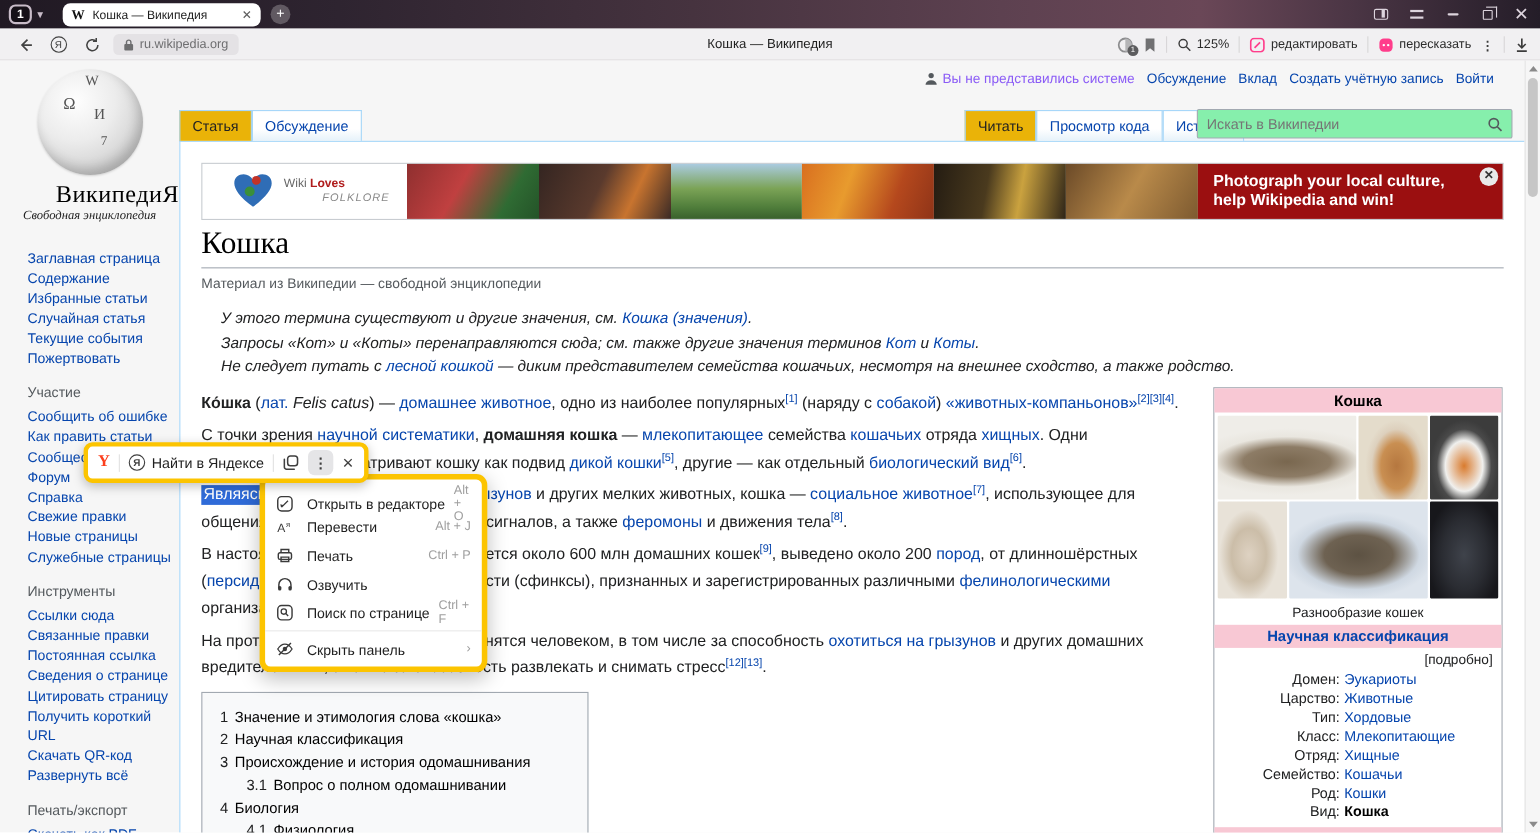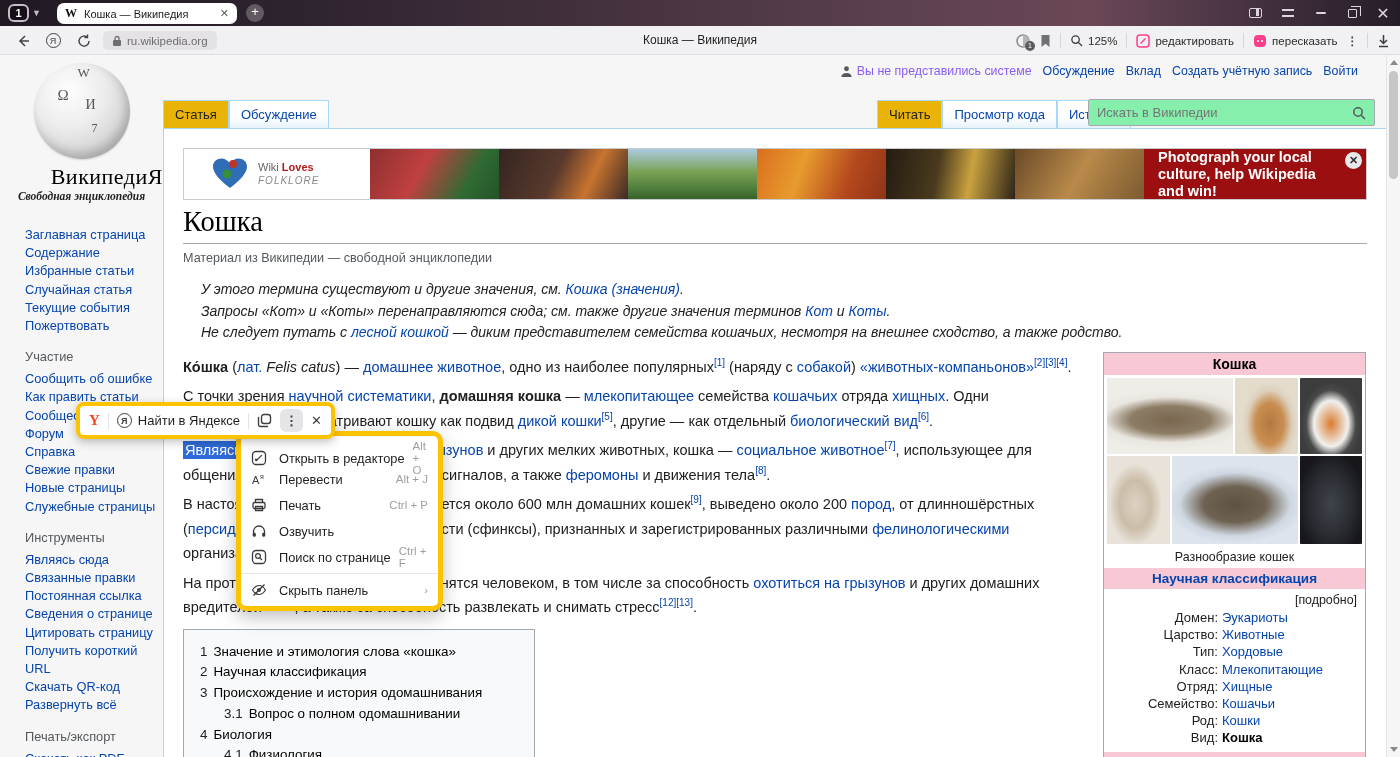--- a/index.html
+++ b/index.html
@@ -48,21 +48,21 @@
     border-left:1px solid #a7d7f9; border-top:1px solid #a7d7f9; }
 
   
   #sidebar { position:absolute; left:0; top:0; width:163px; height:702px; font-size:13px; }
   #globe { margin:8px auto 0; width:96px; height:96px; border-radius:50%;
     background:radial-gradient(circle at 36% 30%, #fefefe 0%, #ececec 40%, #d4d4d4 70%, #b9b9b9 100%);
     box-shadow:inset -4px -6px 10px rgba(0,0,0,.18), 0 1px 2px rgba(0,0,0,.15); position:relative;
     font-family:"Liberation Serif",serif; color:#555; }
   #globe span { position:absolute; }
   #wordmark { text-align:right; font-family:"Liberation Serif",serif; font-size:22px; color:#000; margin-top:5px; letter-spacing:.5px; }
-  #tagline { text-align:center; font-family:"Liberation Serif",serif; font-style:italic; font-size:11.5px; color:#222;font-weight:bold; }
+  #tagline { text-align:center; font-family:"Liberation Serif",serif; font-style:italic; font-size:11.5px; color:#222; }
   .navblock { margin:24px 0 0 25px; list-style:none; }
   .navblock li { line-height:18.2px; }
   .navblock a { color:#0645ad; text-decoration:none; font-size:12.8px; }
   .navhead { margin:14px 0 6px 25px; color:#54595d; font-size:12.8px; }
   .navblock.tight { margin-top:6px; }
   .wrap2 { width:118px; }
 
   
   #user-row { position:absolute; right:28px; top:9px; display:flex; align-items:center; gap:11px; font-size:12.4px; }
   #user-row .note { color:#8b5cf6; display:flex; align-items:center; gap:4px; }
@@ -78,30 +78,30 @@
   #wiki-search { position:absolute; left:1088px; top:44px; width:287px; height:27px; border:1px solid #a2a9b1;
     border-radius:2px; background:#86efac; display:flex; align-items:center; }
   #wiki-search input { flex:1; border:none; outline:none; font-size:13px; color:#444; padding:0 8px; background:transparent; font-family:"Liberation Sans",sans-serif; }
   #wiki-search .mag { margin-right:8px; color:#54595d; }
 
   
   #banner { position:absolute; left:183px; top:93px; width:1184px; height:52px; border:1px solid #c8ccd1; background:#fff; display:flex; }
   #banner-logo { width:186px; display:flex; align-items:center; gap:10px; padding-left:28px; }
   #banner-logo .txt { font-size:11px; color:#666; line-height:13px; }
   #banner-logo .loves { color:#b01c1c; font-weight:bold; }
-  #banner-logo .folk { font-style:italic; font-size:10px; color:#888; letter-spacing:1px; }
+  #banner-logo .folk { font-style:italic; font-size:10px; color:#888; letter-spacing:1px;margin-left:35px; }
   #banner-photos { flex:1; display:flex; }
   #banner-photos div { flex:1; }
   .bp1 { background:linear-gradient(120deg,#8f2f2f 0%,#c04040 40%,#2f6b33 75%,#245328 100%); }
   .bp2 { background:linear-gradient(115deg,#342521 0%,#5a3a2d 45%,#c8742f 70%,#3a2a26 100%); }
   .bp3 { background:linear-gradient(180deg,#aacbe0 0%,#7ba356 45%,#4e7c3a 80%,#39612c 100%); }
   .bp4 { background:linear-gradient(110deg,#d96f1f 0%,#e89b2e 35%,#b5481d 70%,#8f3418 100%); }
   .bp5 { background:linear-gradient(100deg,#241c12 0%,#4a3a1e 40%,#caa23f 65%,#2e2418 100%); }
   .bp6 { background:linear-gradient(120deg,#6b4a28 0%,#b98a4a 50%,#7d5a30 100%); }
-  #banner-msg { width:222px; background:#9b0f10; color:#fff; font-weight:bold; font-size:14.5px; line-height:17px;
+  #banner-msg { width:277px; background:#9b0f10; color:#fff; font-weight:bold; font-size:14.5px; line-height:17px;
     display:flex; align-items:center; padding:0 28px 0 14px; position:relative; }
   #banner-close { position:absolute; right:4px; top:3px; width:17px; height:17px; border-radius:50%;
     background:#e9e9e9; color:#333; font-size:11px; line-height:17px; text-align:center; }
 
   
   #article { position:absolute; left:183px; top:151px; width:1184px; }
   #article h1 { font-family:"Liberation Serif",serif; font-weight:normal; font-size:28.5px; color:#000;
     border-bottom:1px solid #a2a9b1; padding-bottom:5px; }
   #site-sub { font-size:12.6px; color:#54595d; margin-top:7px; }
   #hatnotes { margin:14px 0 0 18px; font-size:14px; line-height:21.5px; color:#202122; }
@@ -302,21 +302,21 @@
         <li><a>Сообщество</a></li>
         <li><a>Форум</a></li>
         <li><a>Справка</a></li>
         <li><a>Свежие правки</a></li>
         <li><a>Новые страницы</a></li>
         <li><a>Служебные страницы</a></li>
       </ul>
 
       <div class="navhead">Инструменты</div>
       <ul class="navblock tight">
-        <li><a>Являясь сюда</a></li>
+        <li><a>Ссылки сюда</a></li>
         <li><a>Связанные правки</a></li>
         <li><a>Постоянная ссылка</a></li>
         <li><a>Сведения о странице</a></li>
         <li><a>Цитировать страницу</a></li>
         <li class="wrap2"><a>Получить короткий URL</a></li>
         <li><a>Скачать QR-код</a></li>
         <li><a>Развернуть всё</a></li>
       </ul>
 
       <div class="navhead">Печать/экспорт</div>

